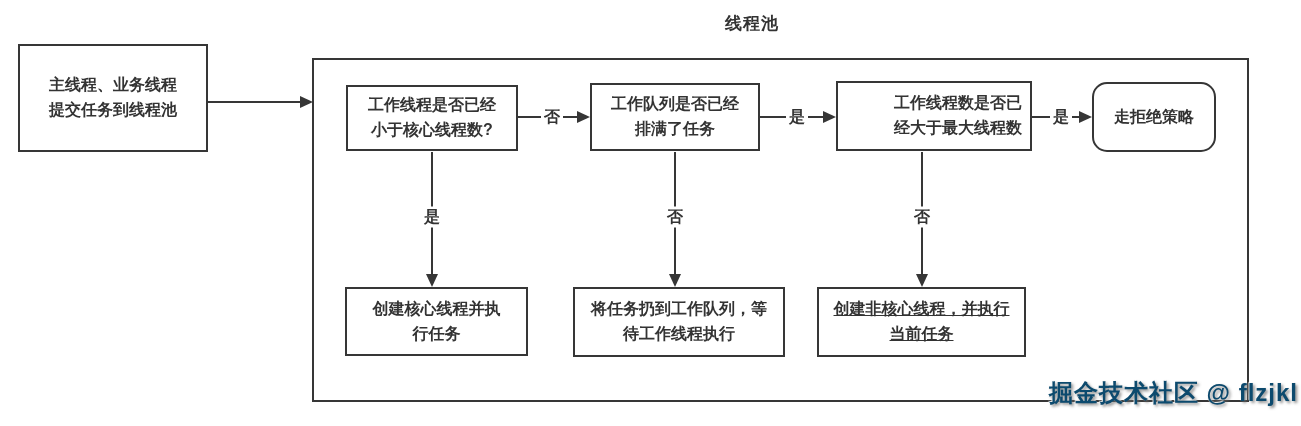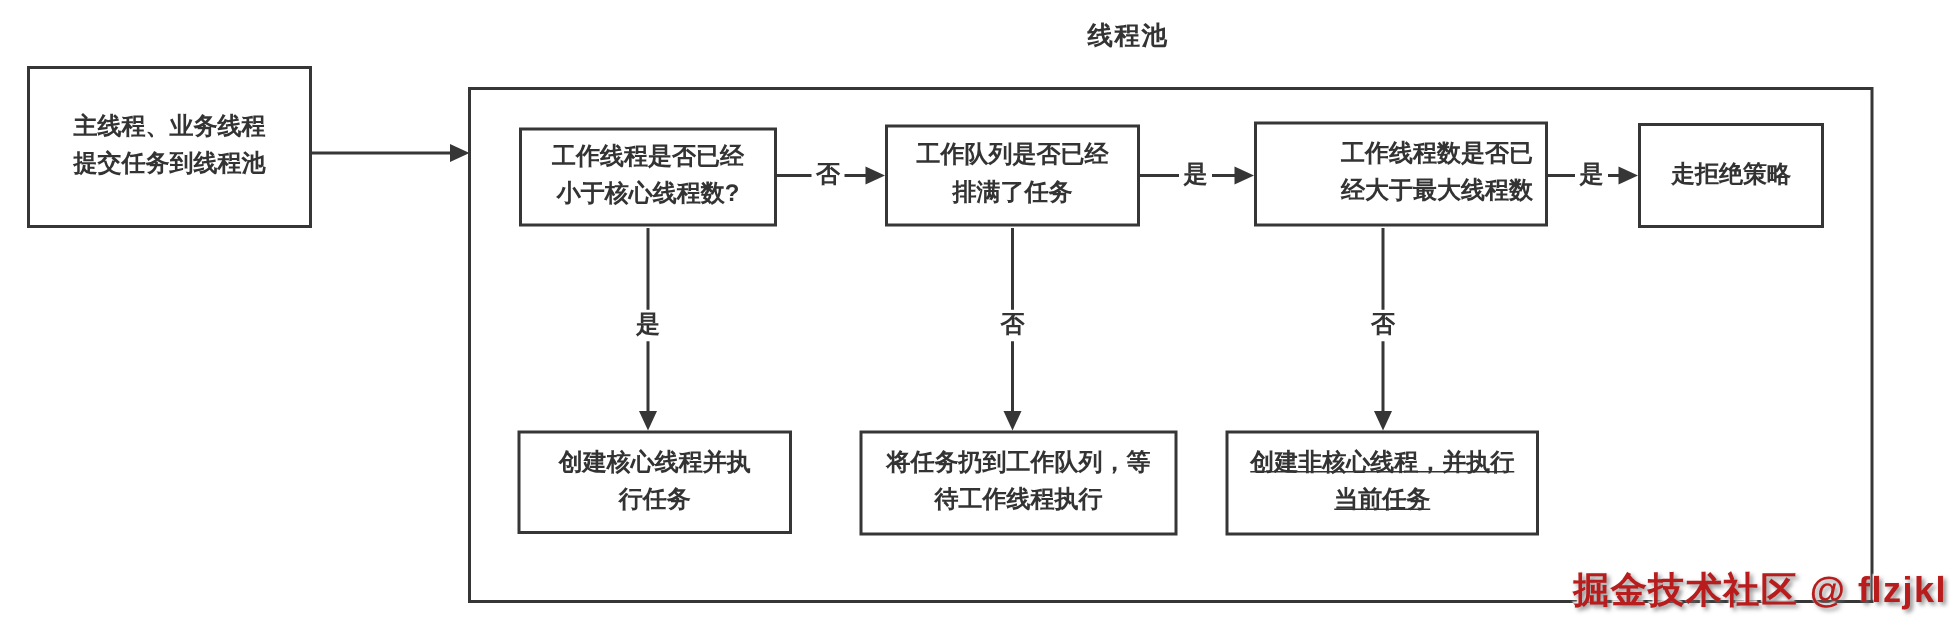--- a/index.html
+++ b/index.html
@@ -19,21 +19,21 @@
     white-space:pre-line;box-sizing:border-box;color:#333333;
   }
   .container-box{
     position:absolute;left:312px;top:58px;width:937px;height:344px;
     border:2px solid #363636;background:transparent;box-sizing:border-box;
   }
   .node-start{left:18px;top:44px;width:190px;height:108px;}
   .node-d1{left:346px;top:85px;width:172px;height:66px;}
   .node-d2{left:590px;top:83px;width:170px;height:68px;}
   .node-d3{left:836px;top:81px;width:196px;height:70px;padding-left:48px;}
-  .node-reject{left:1092px;top:82px;width:124px;height:70px;}
+  .node-reject{left:1092px;top:82px;width:124px;height:70px;border-radius:15px;}
   .node-a1{left:345px;top:287px;width:183px;height:69px;}
   .node-a2{left:573px;top:287px;width:212px;height:70px;}
   .node-a3{left:817px;top:287px;width:209px;height:70px;text-decoration:underline;}
 
   .hline{position:absolute;height:2px;background:#363636;}
   .vline{position:absolute;width:2px;background:#363636;}
   .head-right{
     position:absolute;width:0;height:0;
     border-top:6px solid transparent;border-bottom:6px solid transparent;
     border-left:13px solid #363636;
@@ -43,21 +43,21 @@
     border-left:6px solid transparent;border-right:6px solid transparent;
     border-top:13px solid #363636;
   }
   .edge-label{
     position:absolute;background:#ffffff;font-size:16px;font-weight:bold;
     color:#333333;padding:0 3px;transform:translate(-50%,-50%);z-index:3;
   }
   .watermark{
     position:absolute;right:3px;top:377px;z-index:5;
     font-size:24px;font-weight:bold;letter-spacing:1px;
-    color:#b91c1c;
+    color:#0c4a6e;
     text-shadow:2px 2px 3px rgba(110,110,110,0.75),
                 -1px -1px 1px rgba(255,255,255,0.95),
                 0 0 1px rgba(150,150,150,0.6);
   }
 </style>
 </head>
 <body>
 
 <div class="canvas">
 

